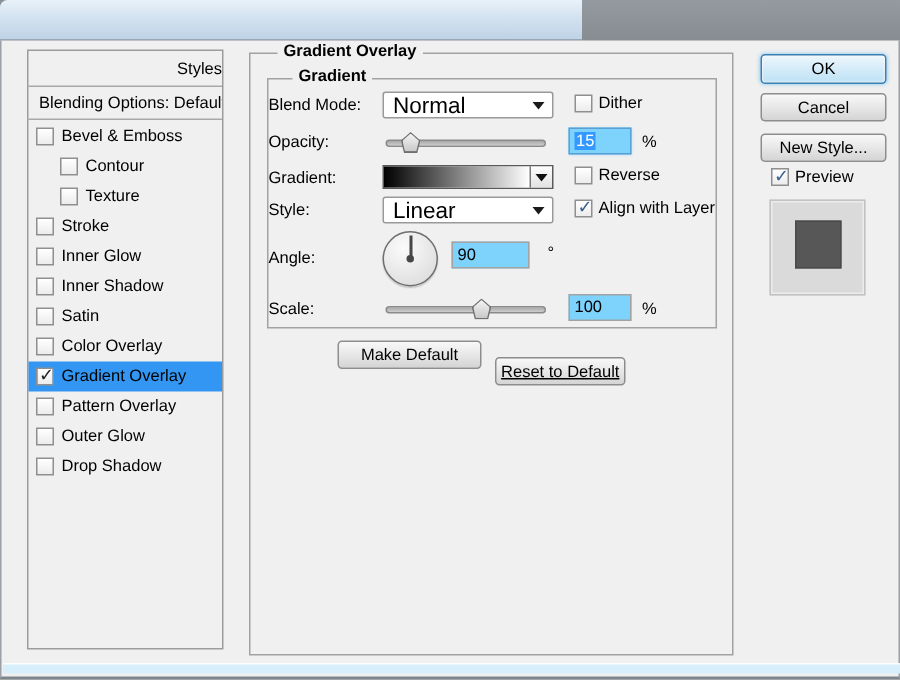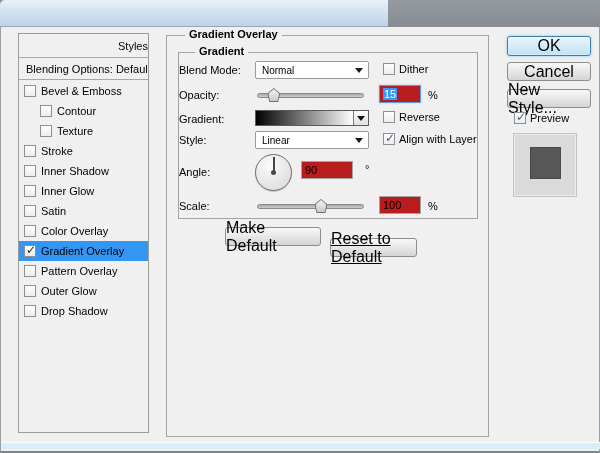--- a/index.html
+++ b/index.html
@@ -43,24 +43,24 @@
   .gbox{position:absolute;border:1px solid #a2a2a2;}
   .legend{position:absolute;top:-8px;background:#f0f0f0;padding:0 4px;
     font-size:11px;font-weight:bold;color:#000;white-space:nowrap;}
 
   .main-box{left:166px;top:35px;width:323px;height:402px;}
   .inner-box{left:11px;top:16px;width:300px;height:167px;}
 
   
   .flabel{position:absolute;left:0;width:72px;font-size:11px;color:#000;}
   .dd{position:absolute;height:18px;background:#fff;border:1px solid #999;border-radius:2px;
-    display:flex;align-items:center;padding:0 6px;font-size:10px;color:#000;cursor:default;}
+    display:flex;align-items:center;padding:0 6px;font-size:15px;color:#000;cursor:default;}
   .dd .arr{position:absolute;right:5px;top:6px;width:0;height:0;
     border-left:4px solid transparent;border-right:4px solid transparent;border-top:5px solid #1a1a1a;}
-  .field{position:absolute;height:18px;background:#b91c1c;border:1px solid #a3a3a3;
+  .field{position:absolute;height:18px;background:#7dd3fc;border:1px solid #a3a3a3;
     display:flex;align-items:center;padding:0 3px;font-size:11px;color:#000;}
   .field.focused{border-color:#5b9fd4;box-shadow:0 0 2px #a8d4ef;}
   .sel-text{background:#3399ff;color:#fff;padding:0 1px;}
   .unit{position:absolute;font-size:11px;color:#000;}
   .check-item{position:absolute;display:flex;align-items:center;gap:4px;font-size:11px;color:#000;}
 
   
   .track{position:absolute;height:5px;background:linear-gradient(#a8a8a8,#cdcdcd);
     border:1px solid #8a8a8a;border-radius:3px;}
   .thumb{position:absolute;top:-6px;width:13px;height:14px;transform:translateX(-50%);}
@@ -80,21 +80,21 @@
   
   .dial{position:absolute;width:37px;height:37px;border-radius:50%;
     background:radial-gradient(circle at 38% 30%,#fbfbfb,#d7d7d7);
     border:1px solid #6d6d6d;box-shadow:0 1px 1px rgba(0,0,0,.2);}
   .dial .needle{position:absolute;left:50%;top:2px;width:2px;height:16px;margin-left:-1px;background:#474747;}
   .dial .dot{position:absolute;left:50%;top:50%;width:5px;height:5px;margin:-2.5px 0 0 -2.5px;
     background:#474747;border-radius:50%;}
 
   
   .btn{position:absolute;display:flex;align-items:center;justify-content:center;
-    font-size:16px;color:#000;background:linear-gradient(#f8f8f8,#e9e9e9 45%,#d4d4d4);
+    font-size:11px;color:#000;background:linear-gradient(#f8f8f8,#e9e9e9 45%,#d4d4d4);
     border:1px solid #8d8d8d;border-radius:3px;cursor:default;}
   .btn-default{background:linear-gradient(#eef7fc,#d7ecf9 45%,#bde2f5);
     border:1px solid #3c7fb1;box-shadow:0 0 3px #7cc5ec, inset 0 0 2px #fff;}
 
   
   .swatch{position:absolute;left:513px;top:133px;width:64px;height:64px;
     background:#dadada;border:1px solid #c2c2c2;box-shadow:inset 0 0 0 1px #ececec;}
   .swatch-inner{position:absolute;left:16px;top:13px;width:31px;height:32px;
     background:#575757;border:1px solid #4a4a4a;}
 </style>
@@ -127,25 +127,25 @@
         <div class="row indent">
           <span class="cb"></span>
           <span class="lbl">Texture</span>
         </div>
         <div class="row">
           <span class="cb"></span>
           <span class="lbl">Stroke</span>
         </div>
         <div class="row">
           <span class="cb"></span>
+          <span class="lbl">Inner Glow</span>
+        </div>
+        <div class="row">
+          <span class="cb"></span>
           <span class="lbl">Inner Shadow</span>
-        </div>
-        <div class="row">
-          <span class="cb"></span>
-          <span class="lbl">Inner Glow</span>
         </div>
         <div class="row">
           <span class="cb"></span>
           <span class="lbl">Satin</span>
         </div>
         <div class="row">
           <span class="cb"></span>
           <span class="lbl">Color Overlay</span>
         </div>
         <div class="row selected" style="background: rgb(50, 150, 242);">

